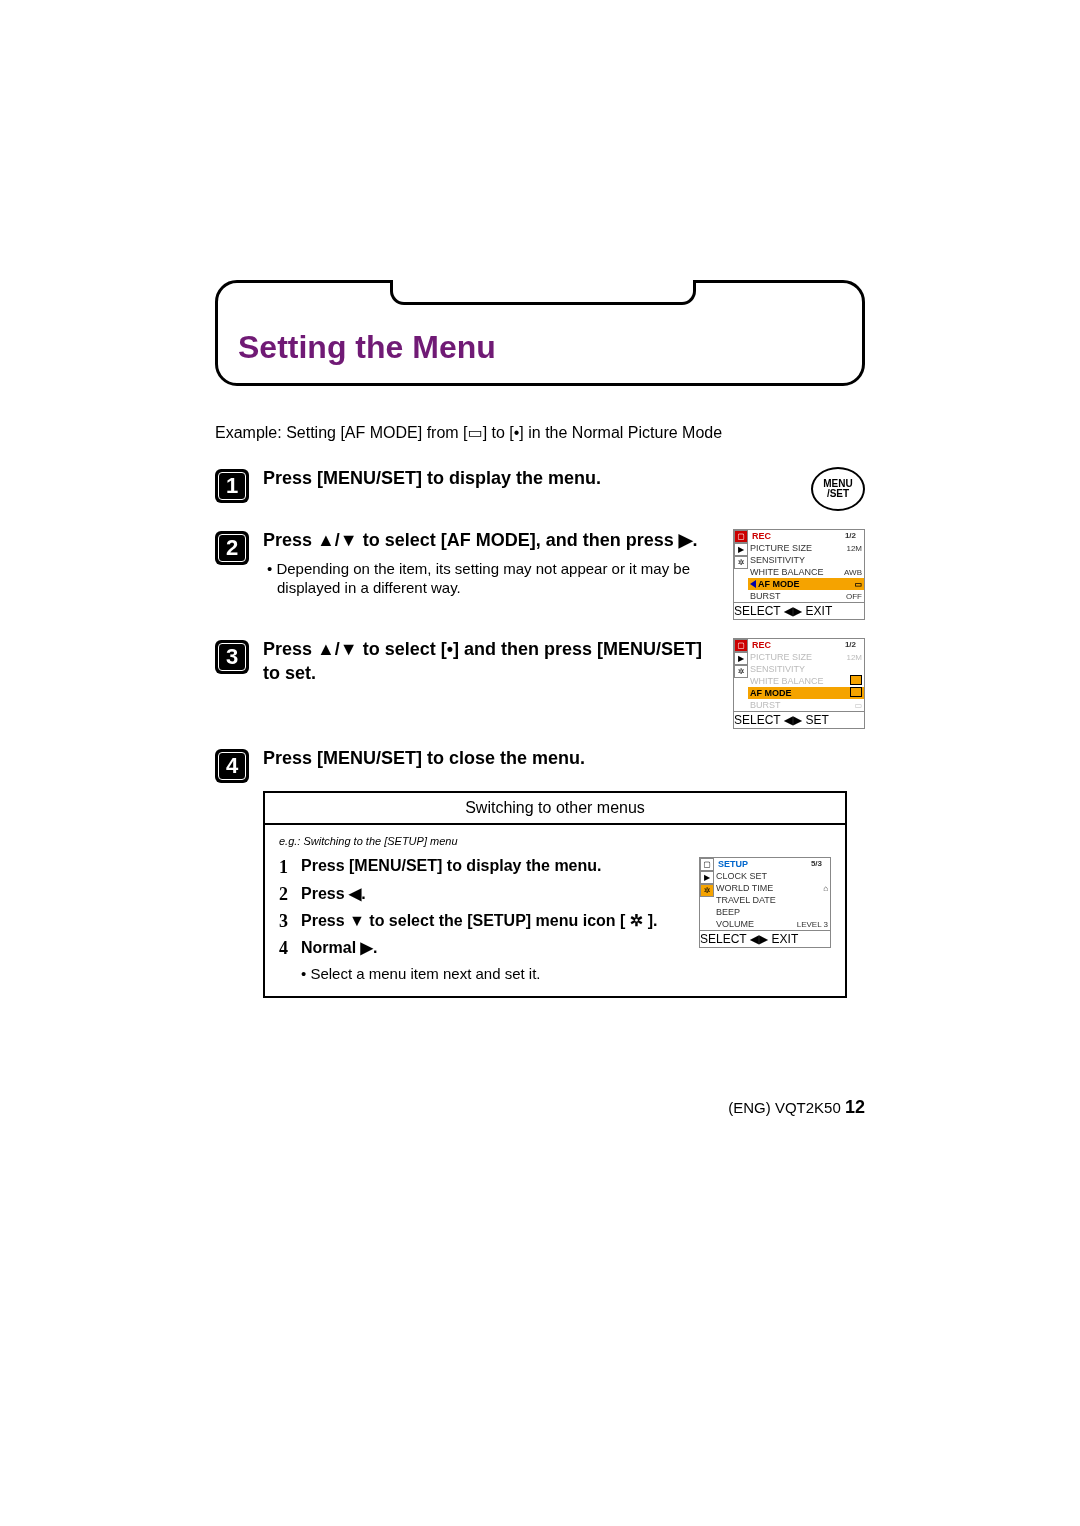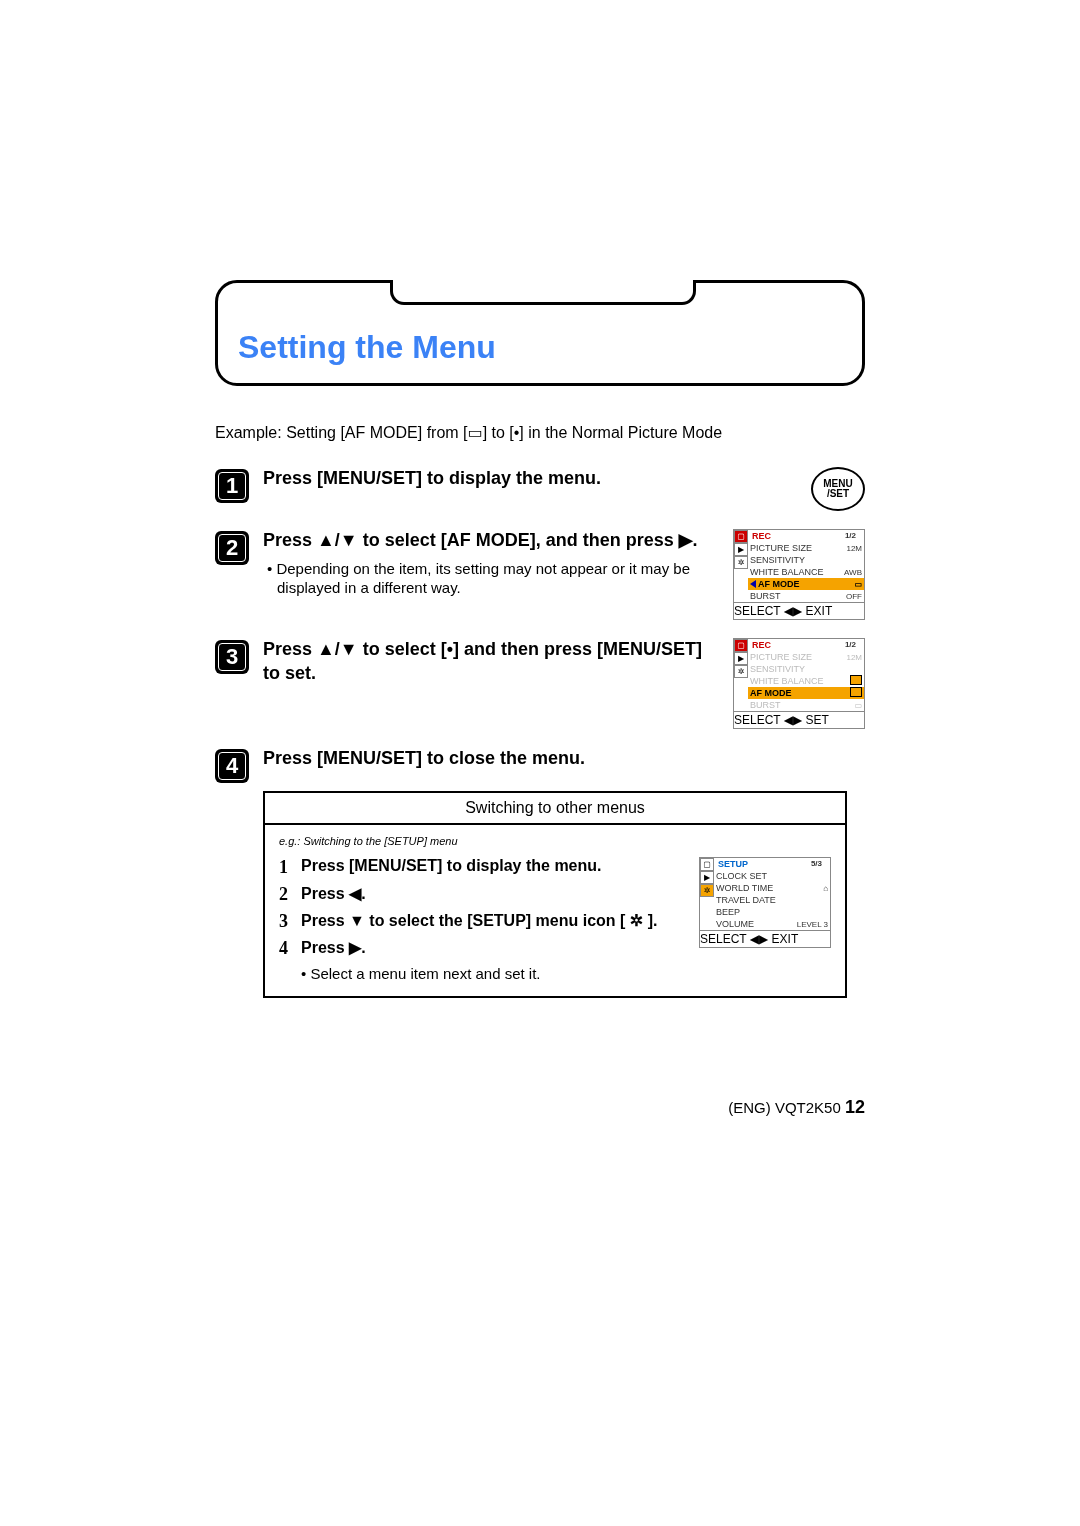--- a/index.html
+++ b/index.html
@@ -37,21 +37,21 @@
     background: #fff;
     border-left: 3px solid #000;
     border-right: 3px solid #000;
     border-bottom: 3px solid #000;
     border-bottom-left-radius: 14px;
     border-bottom-right-radius: 14px;
   }
   .title-text {
     font-size: 32px;
     font-weight: bold;
-    color: #3b82f6;
+    color: #701a75;
     margin-top: 18px;
   }
   .intro {
     font-size: 16px;
     line-height: 1.35;
     margin-bottom: 24px;
   }
   .step {
     display: flex;
     align-items: flex-start;
@@ -348,21 +348,21 @@
           <div class="li">
               <div class="n">2</div>
               <div>Press ◀.</div>
             </div>
           <div class="li">
               <div class="n">3</div>
               <div>Press ▼ to select the [SETUP] menu icon [ ✲ ].</div>
             </div>
           <div class="li">
               <div class="n">4</div>
-              <div>Press ▶.</div>
+              <div>Normal ▶.</div>
             </div>
           <div class="note">• Select a menu item next and set it.</div>
         </div>
         <div class="switch-screen-wrap">
           <div class="screen" id="screenC">
               <div style="overflow:hidden;">
                 <div class="sidetabs">
                   <div>▢</div>
                   <div>▶</div>
                   <div class="yel">✲</div>

